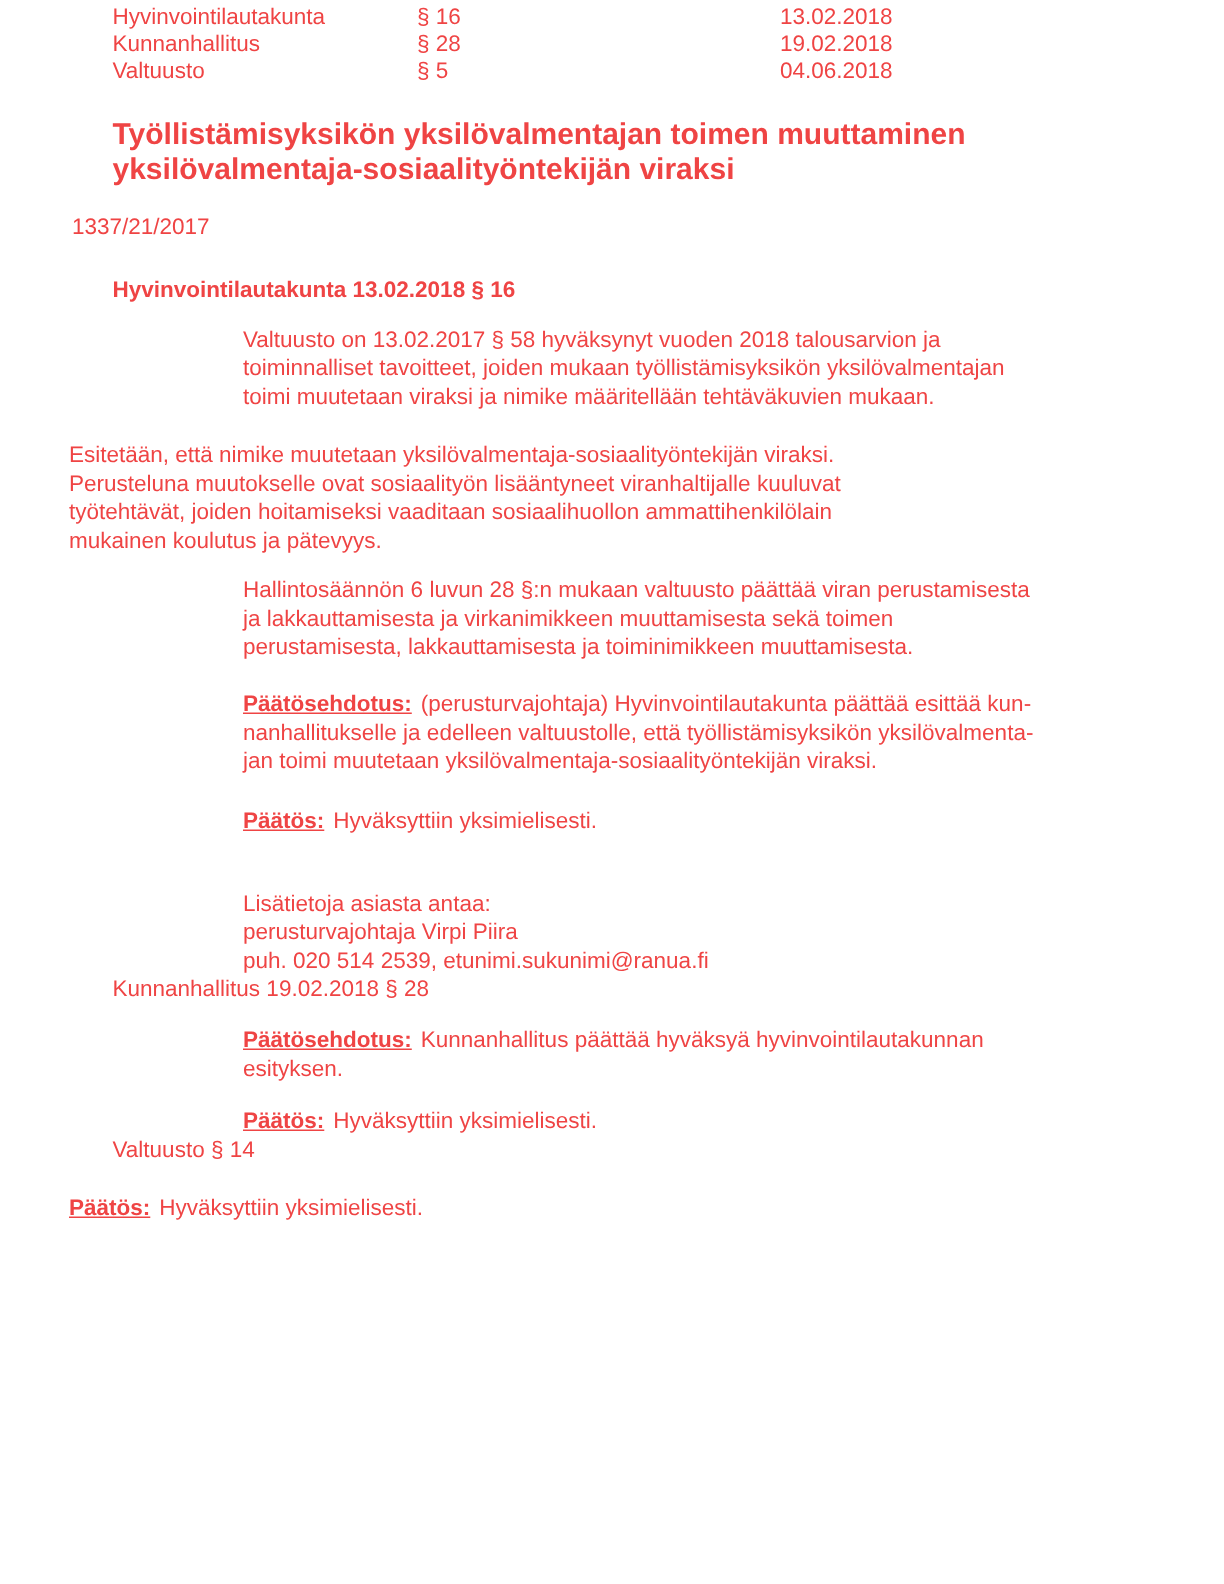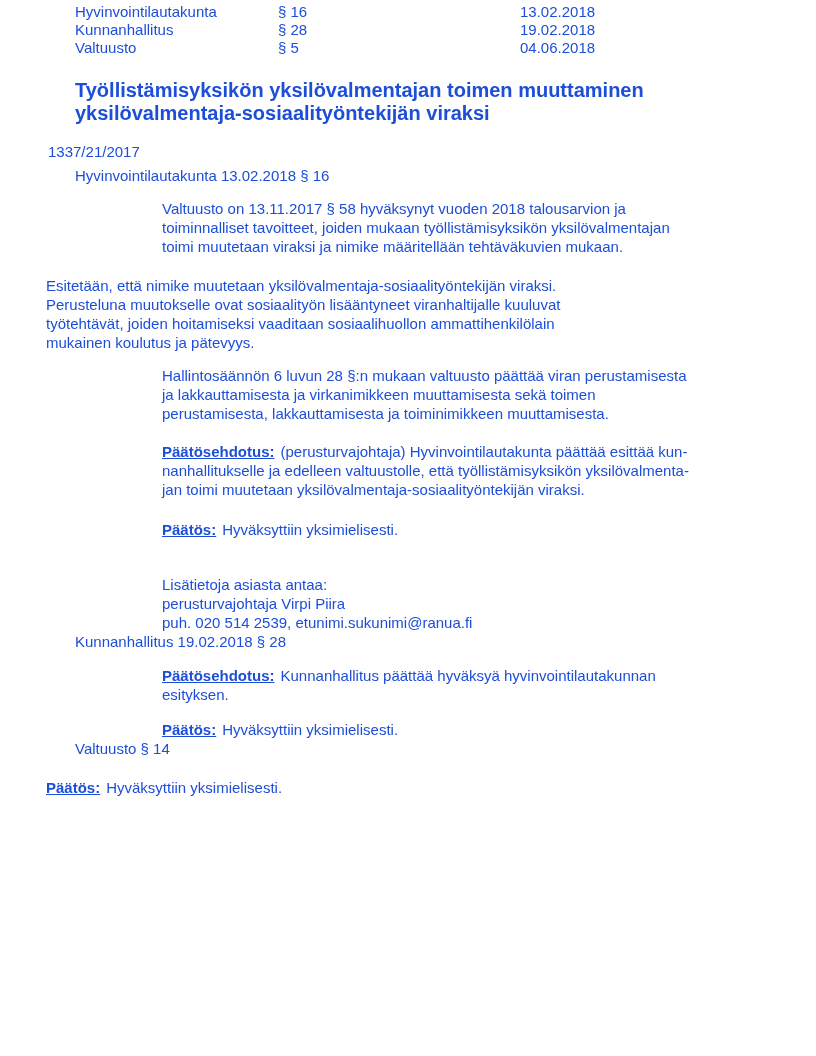--- a/index.html
+++ b/index.html
@@ -3,21 +3,21 @@
 <meta charset="utf-8">
 <style>
   * { margin: 0; padding: 0; box-sizing: border-box; }
   html, body { background: #ffffff; }
   .page {
     position: relative;
     width: 816px;
     height: 1056px;
     margin: 0 auto;
     background: #ffffff;
-    color: #1d4ed8;
+    color: #ef4444;
     font-family: "Liberation Sans", sans-serif;
     font-size: 15px;
     line-height: 19px;
     overflow: hidden;
   }
   
   .header-table { padding-top: 3px; margin-left: 75px; }
   .ht-row { display: flex; line-height: 18px; }
   .ht-org { width: 203px; }
   .ht-sec { width: 242px; }
@@ -41,21 +41,21 @@
     white-space: pre-line;
   }
   .label {
     font-weight: bold;
     text-decoration: underline;
     margin-right: 6px;
   }
   .mt14 { margin-top: 14px; }
   .mt15 { margin-top: 15px; }
   .mt16 { margin-top: 16px; }
-  .mt17 { margin-top: 5px; }
+  .mt17 { margin-top: 23px; font-weight: bold; }
   .mt19 { margin-top: 19px; }
   .mt20 { margin-top: 20px; margin-left: 46px; }
   .mt21 { margin-top: 21px; }
   .mt36 { margin-top: 36px; }
 </style>
 </head>
 <body>
 
 <div class="page">
 
@@ -76,21 +76,21 @@
       <span class="ht-date">04.06.2018</span>
     </div>
   </div>
 
   <h1 class="doc-title">Työllistämisyksikön yksilövalmentajan toimen muuttaminen
 yksilövalmentaja-sosiaalityöntekijän viraksi</h1>
   <div class="case-number">1337/21/2017</div>
 
   <div class="heading mt17">Hyvinvointilautakunta 13.02.2018 § 16</div>
 
-  <p class="ind mt14">Valtuusto on 13.11.2017 § 58 hyväksynyt vuoden 2018 talousarvion ja
+  <p class="ind mt14">Valtuusto on 13.02.2017 § 58 hyväksynyt vuoden 2018 talousarvion ja
 toiminnalliset tavoitteet, joiden mukaan työllistämisyksikön yksilövalmentajan
 toimi muutetaan viraksi ja nimike määritellään tehtäväkuvien mukaan.</p>
   <p class="ind mt20">Esitetään, että nimike muutetaan yksilövalmentaja-sosiaalityöntekijän viraksi.
 Perusteluna muutokselle ovat sosiaalityön lisääntyneet viranhaltijalle kuuluvat
 työtehtävät, joiden hoitamiseksi vaaditaan sosiaalihuollon ammattihenkilölain
 mukainen koulutus ja pätevyys.</p>
   <p class="ind mt14">Hallintosäännön 6 luvun 28 §:n mukaan valtuusto päättää viran perustamisesta
 ja lakkauttamisesta ja virkanimikkeen muuttamisesta sekä toimen
 perustamisesta, lakkauttamisesta ja toiminimikkeen muuttamisesta.</p>
 

